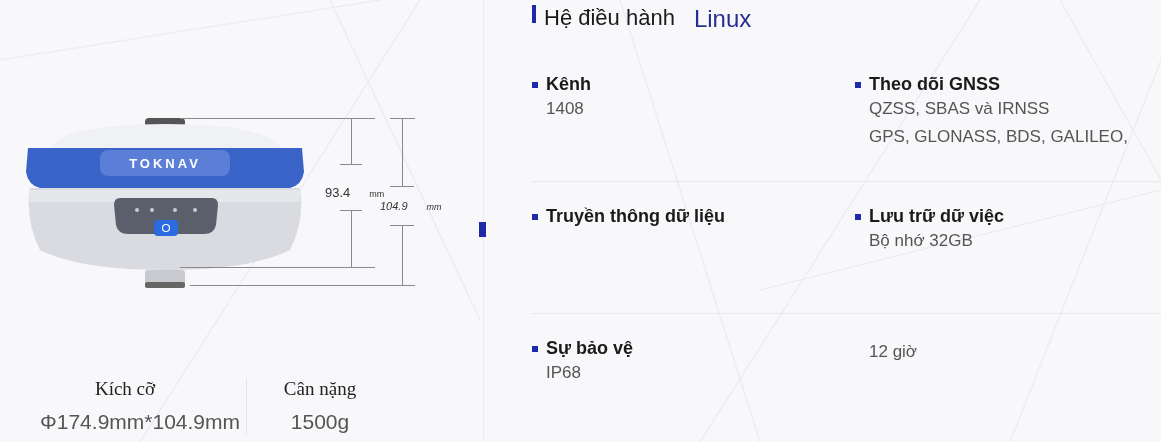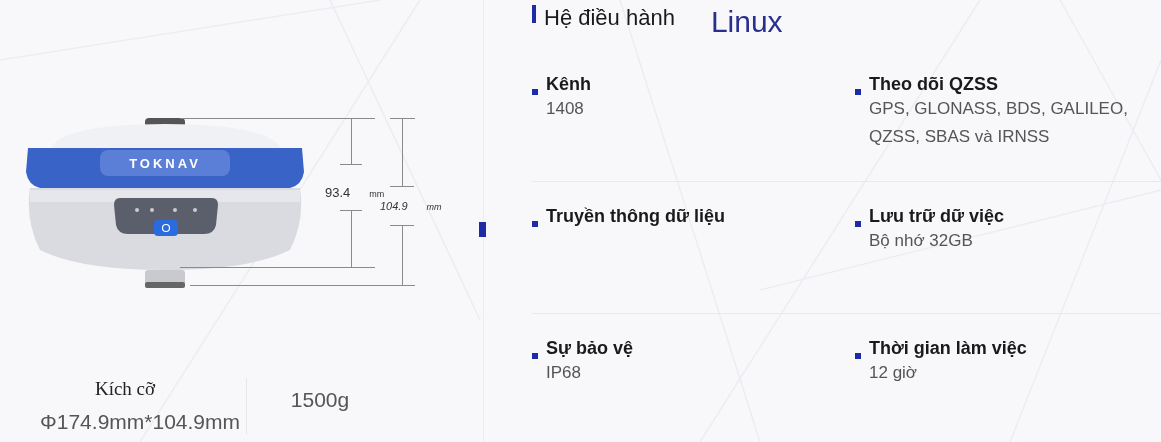--- a/index.html
+++ b/index.html
@@ -33,24 +33,24 @@
   }
   .spec-col { position: absolute; text-align: center; }
   .spec-col .t { font-size: 19px; color: #222; font-family: Liberation Serif, serif; }
   .spec-col .v { font-size: 21px; color: #555; margin-top: 10px; }
   .spec-sep { position: absolute; left: 246px; top: 0; width: 1px; height: 56px; background: #e6e6ea; }
 
   .right-panel { position: absolute; left: 484px; top: 0; width: 677px; height: 442px; z-index: 1; }
   .os-row { position: absolute; left: 48px; top: 5px; display: flex; }
   .os-bar { width: 4px; height: 18px; background: #1f2aa8; margin-right: 8px; }
   .os-label { font-size: 22px; color: #1a1a1a; }
-  .os-value { font-size: 30px; color: #2a2f8f; margin-left: 36px; }
+  .os-value { font-size: 24px; color: #2a2f8f; margin-left: 19px; }
 
   .item { position: absolute; }
-  .item .head { display: flex; align-items: flex-end; font-size: 18px; color: #1a1a1a; font-weight: bold; }
+  .item .head { display: flex; align-items: center; font-size: 18px; color: #1a1a1a; font-weight: bold; }
   .item .bullet { width: 6px; height: 6px; background: #1f2aa8; margin-right: 8px; }
   .item .val { font-size: 17px; color: #555; margin-top: 0; margin-left: 14px; line-height: 28px; }
   .row-sep { position: absolute; left: 48px; width: 629px; height: 1px; background: #e8e8ee; }
 </style>
 </head>
 <body>
 
 <svg class="bg-lines" width="1161" height="442">
   <g stroke="#ececf3" stroke-width="1.5" fill="none">
     <line x1="0" y1="60" x2="380" y2="0"></line>
@@ -112,20 +112,21 @@
     <span>104.9</span><small>mm</small>
   </div>
 
   <div class="specs-bottom">
     <div class="spec-col" style="left:40px;width:170px;">
       <div class="t">Kích cỡ</div>
       <div class="v">Φ174.9mm*104.9mm</div>
     </div>
     <div class="spec-sep"></div>
     <div class="spec-col" style="left:255px;width:130px;">
+      <div class="t">Cân nặng</div>
       <div class="v">1500g</div>
     </div>
   </div>
 </div>
 
 <div class="panel-divider"></div>
 <div class="side-marker"></div>
 
 <div class="right-panel">
   <div class="os-row">
@@ -137,25 +138,25 @@
   <div class="item" style="left:48px;top:74px;">
     <div class="head">
         <span class="bullet"></span>
         <span>Kênh</span>
       </div>
     <div class="val">1408</div>
   </div>
   <div class="item" style="left:371px;top:74px;">
     <div class="head">
         <span class="bullet"></span>
-        <span>Theo dõi QZSS</span>
+        <span>Theo dõi GNSS</span>
       </div>
     <div class="val">
+      <div>QZSS, SBAS và IRNSS</div>
       <div>GPS, GLONASS, BDS, GALILEO,</div>
-      <div>QZSS, SBAS và IRNSS</div>
     </div>
   </div>
 
   <div class="row-sep" style="top:181px;"></div>
 
   <div class="item" style="left:48px;top:206px;">
     <div class="head">
         <span class="bullet"></span>
         <span>Truyền thông dữ liệu</span>
       </div>
@@ -171,19 +172,15 @@
   <div class="row-sep" style="top:313px;"></div>
 
   <div class="item" style="left:48px;top:338px;">
     <div class="head">
         <span class="bullet"></span>
         <span>Sự bảo vệ</span>
       </div>
     <div class="val">IP68</div>
   </div>
   <div class="item" style="left:371px;top:338px;">
-    <div class="head">
-        <span class="bullet"></span>
-        <span>Thời gian làm việc</span>
-      </div>
     <div class="val">12 giờ</div>
   </div>
 </div>
 
 </body></html>

